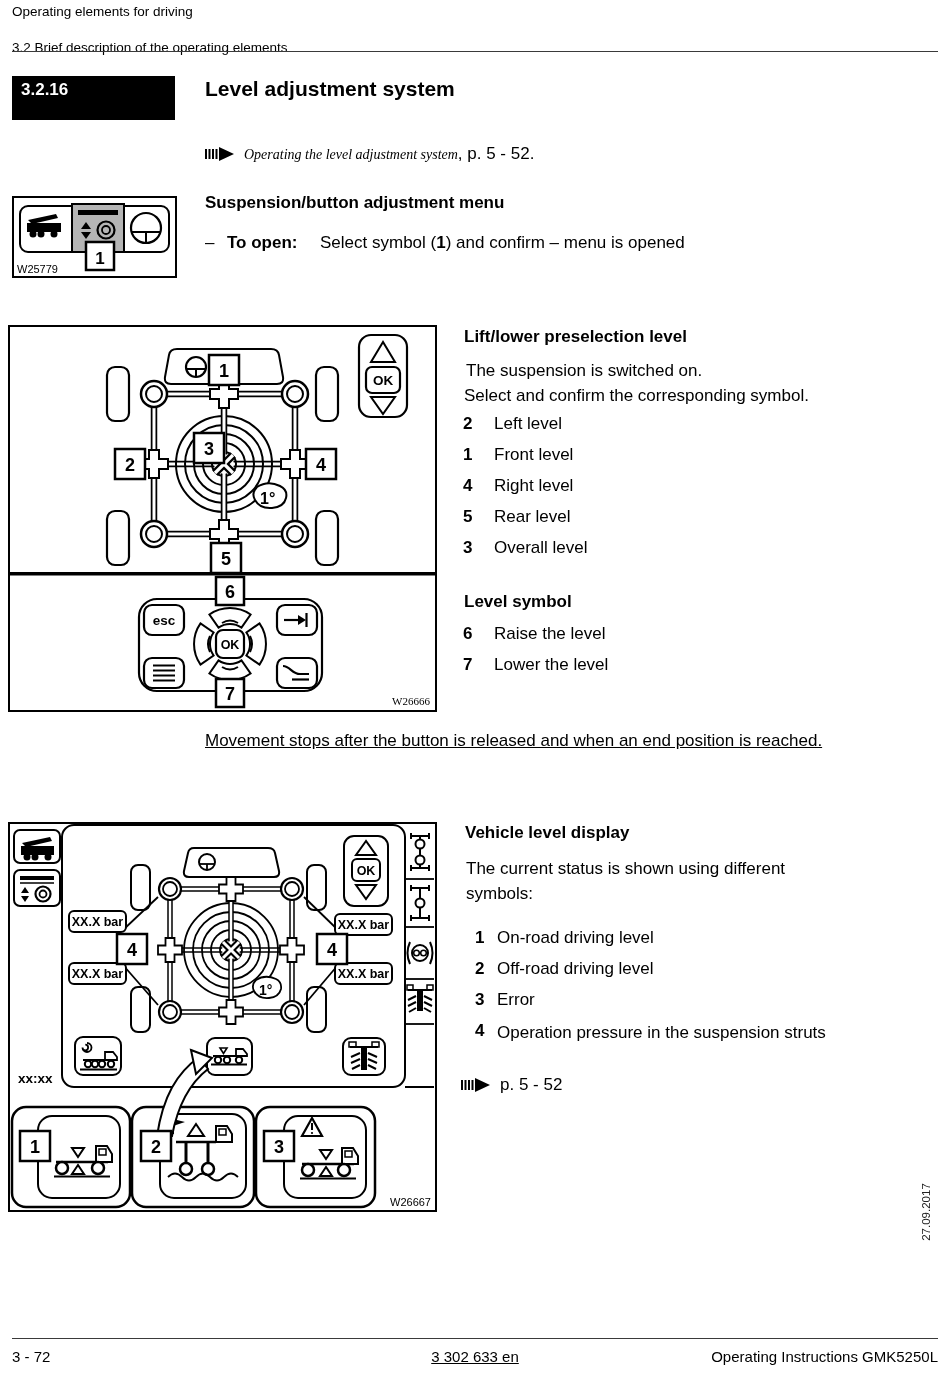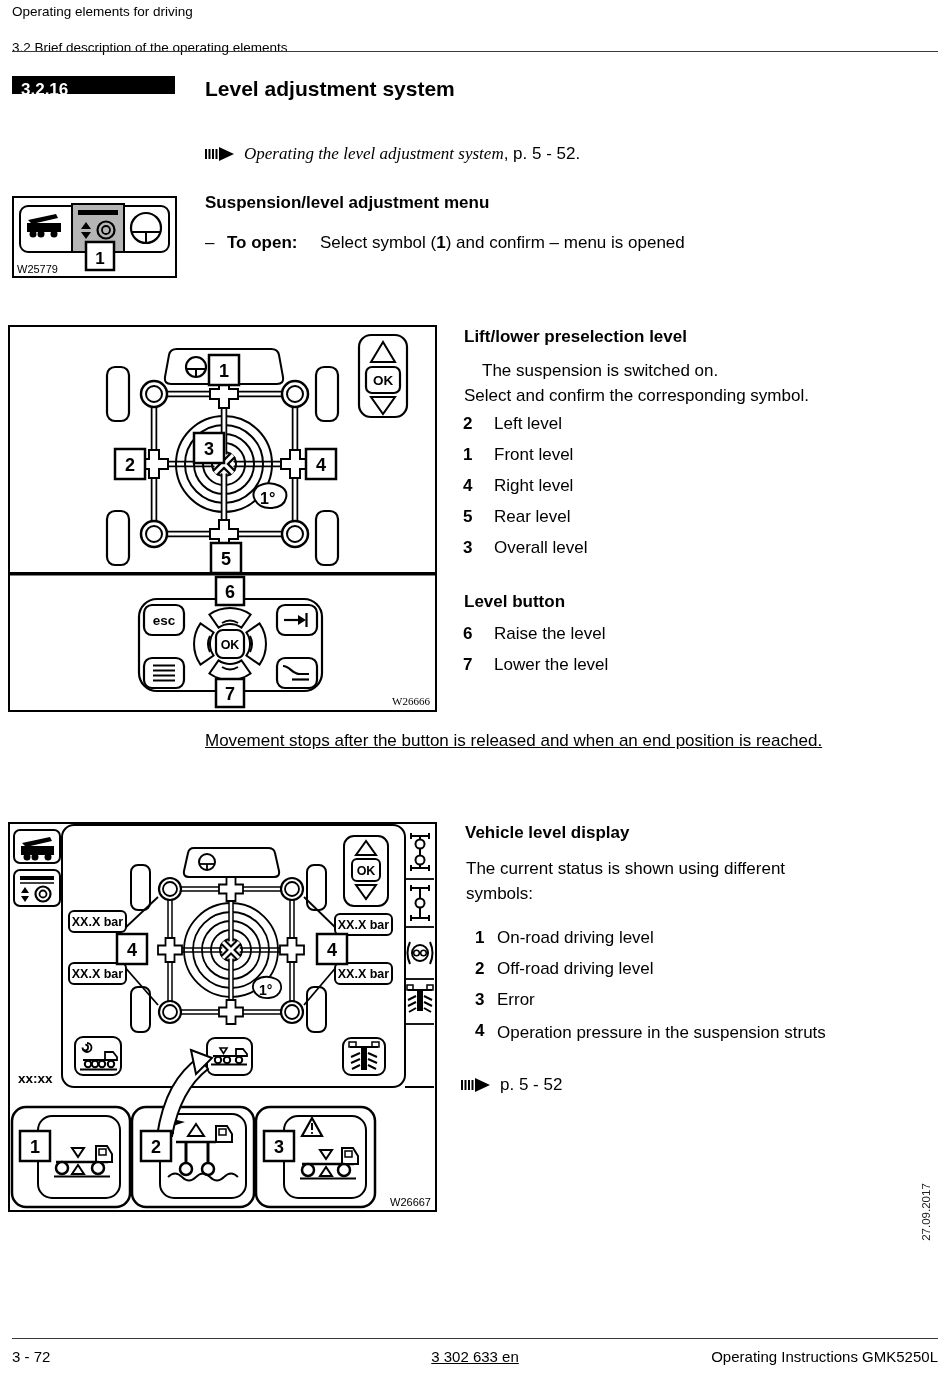--- a/index.html
+++ b/index.html
@@ -4,26 +4,26 @@
 <style>
   html,body { margin:0; padding:0; }
   body {
     position:relative; width:950px; height:1379px; background:#fff; color:#000;
     font-family:"Liberation Sans","DejaVu Sans",sans-serif; overflow:hidden;
   }
   .abs { position:absolute; }
   .rule { position:absolute; height:1px; background:#3a3a3a; }
   .hdr { font-size:13.5px; }
   .secbox {
-    position:absolute; left:12px; top:76px; width:154px; height:18px; background:#000;
+    position:absolute; left:12px; top:76px; width:154px; height:44px; background:#000;
     color:#fff; font-size:17px; font-weight:bold; line-height:28px; padding-left:9px;
   }
   .sectitle { position:absolute; left:205px; top:77px; font-size:21px; font-weight:bold; }
   .crossref { position:absolute; display:flex; align-items:center; gap:9px; font-size:17px; }
-  .crit { font-family:"Liberation Serif","DejaVu Serif",serif; font-style:italic; font-size:17px; }
+  .crit { font-family:"Liberation Serif","DejaVu Serif",serif; font-style:italic; font-size:14px; }
   .h2 { position:absolute; font-size:17px; font-weight:bold; }
   .body-t { position:absolute; font-size:17px; line-height:25px; }
   .figbox { position:absolute; border:2px solid #000; background:#fff; }
   .figcap { position:absolute; font-size:11px; color:#000; }
   .list { position:absolute; font-size:17px; }
   .li { display:flex; margin-bottom:11px; line-height:20px; }
   .li .num { font-weight:bold; flex:none; }
   .w31 { width:31px; } .w22 { width:22px; }
   .lbl330 { max-width:330px; line-height:24px; }
   .footer-t { position:absolute; top:1348px; font-size:15px; }
@@ -87,21 +87,21 @@
       </g>
       <g>
         <rect x="72" y="44" width="28" height="28" fill="#fff" stroke-width="2.5"></rect>
         <text class="cos" x="86" y="65.5">1</text>
       </g>
     </g>
   </svg>
   <div class="figcap" style="left:3px; bottom:1px;">W25779</div>
 </div>
 
-<div class="h2" style="left:205px; top:193px;">Suspension/level adjustment menu</div>
+<div class="h2" style="left:205px; top:193px;">Suspension/button adjustment menu</div>
 <div class="body-t" style="left:205px; top:230px;">
   <span style="display:inline-block; width:22px;">–</span><span style="display:inline-block; width:93px; font-weight:bold;">To open:</span><span>Select symbol (</span><span style="font-weight:bold;">1</span><span>) and confirm – menu is opened</span>
 </div>
 
 <div class="figbox" style="left:8px; top:325px; width:425px; height:383px;">
   <svg width="425" height="383" viewBox="0 0 425 383">
     <g stroke="#000" fill="none">
 
       <path d="M167,22 H261 Q268,22 269,28 L273,50 Q274,57 267,57 H161 Q154,57 155,50 L159,28 Q160,22 167,22 Z" stroke-width="2"></path>
       <g>
@@ -249,21 +249,21 @@
       <text class="co" x="311" y="144">4</text>
       <text class="co" x="216" y="238">5</text>
       <text class="co" x="220" y="271">6</text>
       <text class="co" x="220" y="373">7</text>
     </g>
   </svg>
   <div class="figcap" style="right:5px; bottom:3px;font-family:Liberation Serif, serif;">W26666</div>
 </div>
 
 <div class="h2" style="left:464px; top:327px;">Lift/lower preselection level</div>
-<div class="body-t" style="left:466px; top:358px;margin-left:16px;">The suspension is switched on.</div>
+<div class="body-t" style="left:466px; top:358px;">The suspension is switched on.</div>
 <div class="body-t" style="left:464px; top:383px;">Select and confirm the corresponding symbol.</div>
 <div class="list" style="left:463px; top:414px;">
   <div class="li">
       <span class="num w31">2</span>
       <span>Left level</span>
     </div>
   <div class="li">
       <span class="num w31">1</span>
       <span>Front level</span>
     </div>
@@ -274,21 +274,21 @@
   <div class="li">
       <span class="num w31">5</span>
       <span>Rear level</span>
     </div>
   <div class="li">
       <span class="num w31">3</span>
       <span>Overall level</span>
     </div>
 </div>
 
-<div class="h2" style="left:464px; top:592px;">Level button</div>
+<div class="h2" style="left:464px; top:592px;">Level symbol</div>
 <div class="list" style="left:463px; top:624px;">
   <div class="li">
       <span class="num w31">6</span>
       <span>Raise the level</span>
     </div>
   <div class="li">
       <span class="num w31">7</span>
       <span>Lower the level</span>
     </div>
 </div>

